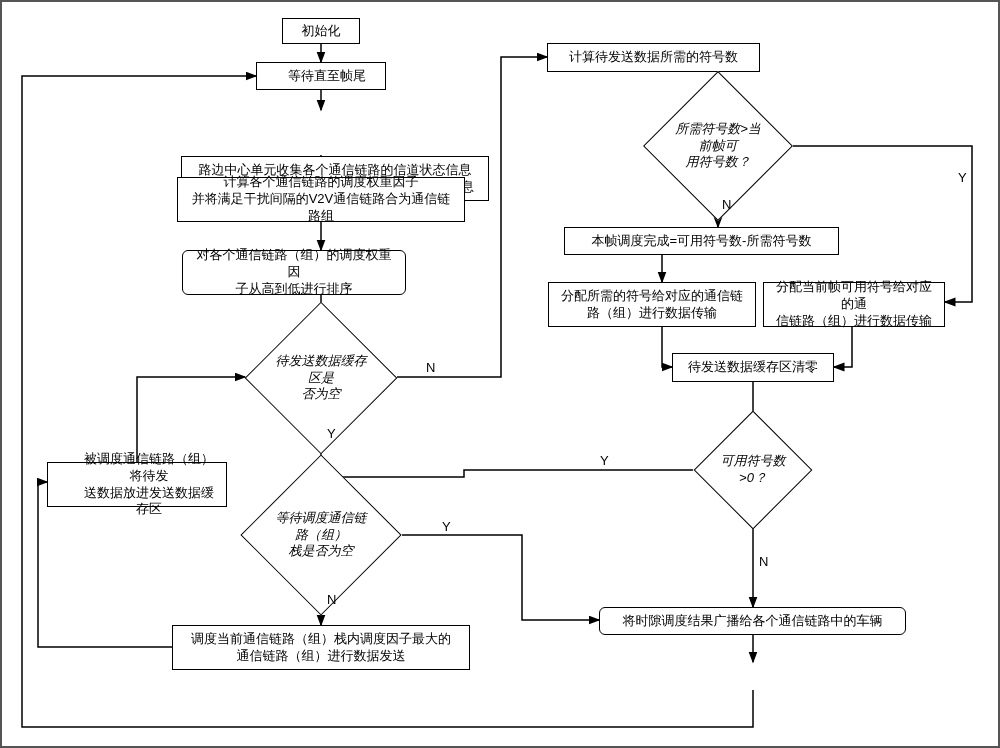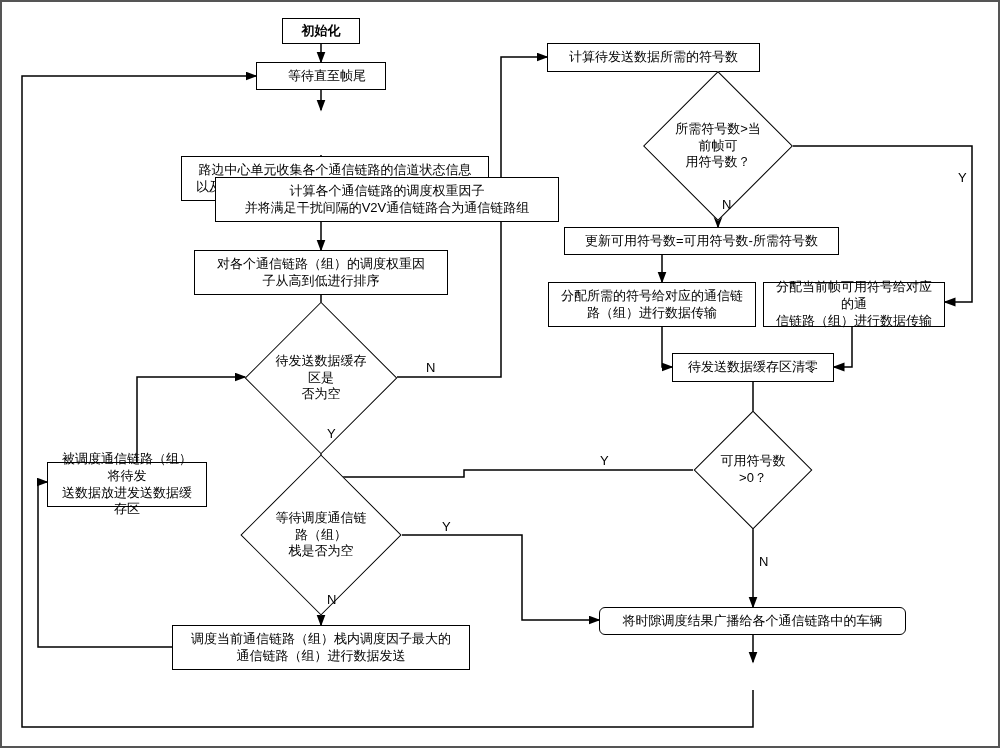--- a/index.html
+++ b/index.html
@@ -20,26 +20,27 @@
     border: 1.5px solid #000;
     background: #fff;
     font-size: 13px;
     line-height: 1.3;
     padding: 4px 8px;
     text-align: center;
     display: flex;
     align-items: center;
     justify-content: center;
   }
-  .box.bold { font-weight: bold; }
+  .box.bold { font-weight: normal; }
   .diamond {
     position: absolute;
     font-size: 13px;
     line-height: 1.3;
     text-align: center;
+    font-style: italic;
   }
   .diamond .shape {
     position: absolute;
     inset: 0;
     border: 1.5px solid #000;
     transform: rotate(45deg);
     background: #fff;
   }
   .diamond .dlabel {
     position: absolute;
@@ -125,36 +126,36 @@
     </div>
 
   <div class="box" style="left:254px; top:60px; width:130px; height:28px;padding-left:20px;">
       <span>等待直至帧尾</span>
     </div>
 
   <div class="box" style="left:179px; top:108px; width:308px; height:45px;margin-top:46px;">
       <span>路边中心单元收集各个通信链路的信道状态信息<br>以及V2I链路车辆和V2V链路中心车辆的位置信息</span>
     </div>
 
-  <div class="box" style="left:175px; top:175px; width:344px; height:45px;margin-left:38px;">
+  <div class="box" style="left:175px; top:175px; width:288px; height:45px;">
       <span>计算各个通信链路的调度权重因子<br>并将满足干扰间隔的V2V通信链路合为通信链路组</span>
     </div>
 
-  <div class="box" style="left:192px; top:248px; width:254px; height:45px;">
+  <div class="box" style="left:180px; top:248px; width:224px; height:45px;border-radius:6px;">
       <span>对各个通信链路（组）的调度权重因<br>子从高到低进行排序</span>
     </div>
 
   <div class="diamond" style="left:265px; top:322px; width:108px; height:108px;">
     <div class="shape"></div>
     <div class="dlabel">
         <span>待发送数据缓存区是<br>否为空</span>
       </div>
   </div>
 
-  <div class="box" style="left:45px; top:460px; width:160px; height:45px;">
+  <div class="box" style="left:45px; top:460px; width:180px; height:45px;padding-left:32px;">
       <span>被调度通信链路（组）将待发<br>送数据放进发送数据缓存区</span>
     </div>
 
   <div class="diamond" style="left:262px; top:476px; width:114px; height:114px;">
     <div class="shape"></div>
     <div class="dlabel">
         <span>等待调度通信链路（组）<br>栈是否为空</span>
       </div>
   </div>
 
@@ -167,21 +168,21 @@
     </div>
 
   <div class="diamond" style="left:663px; top:91px; width:106px; height:106px;">
     <div class="shape"></div>
     <div class="dlabel">
         <span>所需符号数&gt;当前帧可<br>用符号数？</span>
       </div>
   </div>
 
   <div class="box" style="left:562px; top:225px; width:275px; height:28px;">
-      <span>更新可用符号数=可用符号数-所需符号数</span>
+      <span>本帧调度完成=可用符号数-所需符号数</span>
     </div>
 
   <div class="box" style="left:546px; top:280px; width:208px; height:45px;">
       <span>分配所需的符号给对应的通信链<br>路（组）进行数据传输</span>
     </div>
 
   <div class="box" style="left:761px; top:280px; width:182px; height:45px;">
       <span>分配当前帧可用符号给对应的通<br>信链路（组）进行数据传输</span>
     </div>
 

